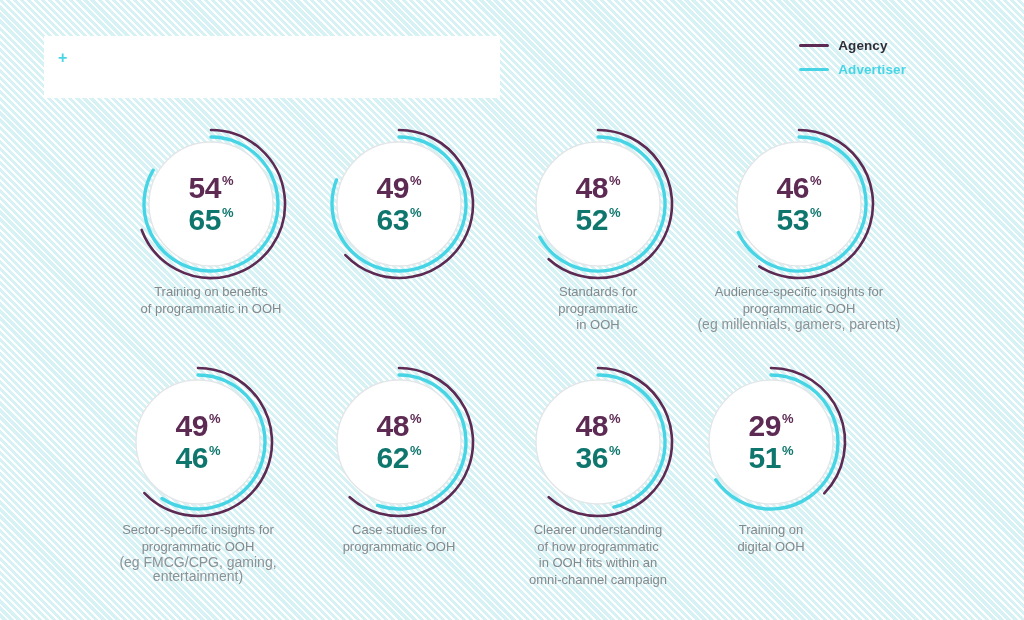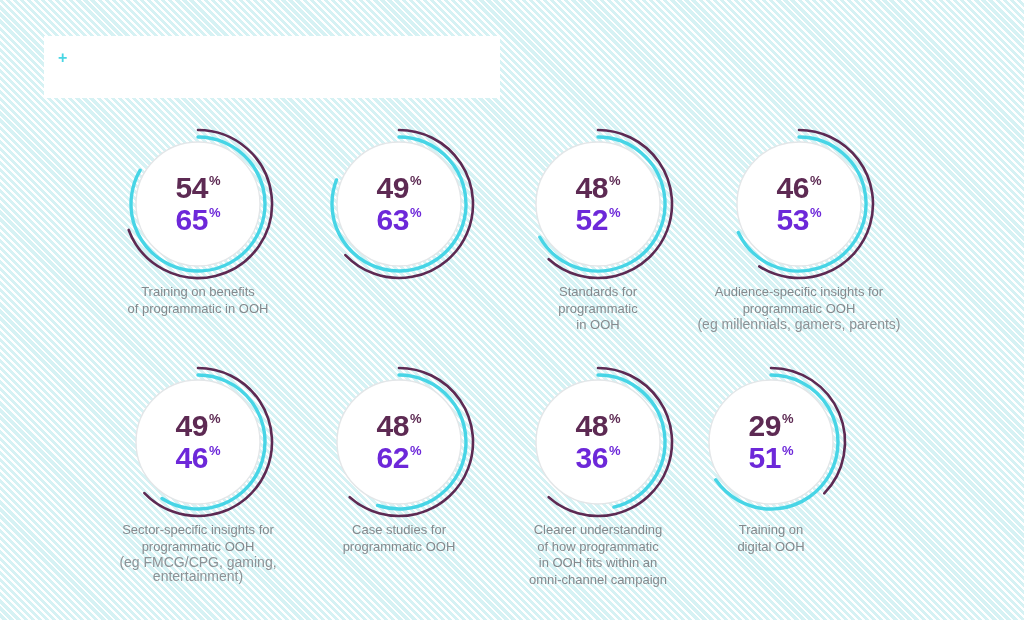--- a/index.html
+++ b/index.html
@@ -138,21 +138,21 @@
     font-weight: 700;
     letter-spacing: -0.5px;
   }
   .value-pct {
     font-size: 13px;
     font-weight: 700;
     margin-top: 1px;
     margin-left: 1px;
   }
   .agency-num, .agency-pct { color: #5d2a53; }
-  .advertiser-num, .advertiser-pct { color: #6d28d9; }
+  .advertiser-num, .advertiser-pct { color: #0f766e; }
 
   .donut-caption {
     margin-top: 0;
     font-size: 13px;
     line-height: 16.5px;
     color: #84898d;
   }
   .donut-subcaption {
     font-size: 14px;
     line-height: 14px;
@@ -164,23 +164,33 @@
 <body>
 
 <div id="bg-pattern"></div>
 
 <div id="canvas">
 
   <div id="title-card">
     <span id="plus-icon">+</span>
   </div>
 
+  <div id="legend">
+    <div class="legend-row">
+      <span class="legend-swatch" style="background:#5d2a53"></span>
+      <span class="legend-label" style="color:#2f2f3a">Agency</span>
+    </div>
+    <div class="legend-row">
+      <span class="legend-swatch" style="background:#47d5e6"></span>
+      <span class="legend-label" style="color:#47d5e6">Advertiser</span>
+    </div>
+  </div>
 
   <div id="donut-grid">
-      <div class="donut-cell" style="left: 93px; top: 124px;">
+      <div class="donut-cell" style="left: 106px; top: 124px;">
         <div class="donut-wrap">
           <svg class="donut-svg" viewBox="0 0 160 160">
             <circle cx="80" cy="80" r="62" fill="#ffffff" stroke="#e3e6e8" stroke-width="1.4"></circle>
             <path d="M 80.00 13.00 A 67 67 0 1 1 22.15 46.20" fill="none" stroke="#47d5e6" stroke-width="3.4" stroke-linecap="round"></path>
             <path d="M 80.00 6.00 A 74 74 0 1 1 10.70 105.94" fill="none" stroke="#5d2a53" stroke-width="2.6" stroke-linecap="round"></path>
           </svg>
           <div class="donut-values">
             <div class="value-line">
               <span class="value-num agency-num">54</span>
               <span class="value-pct agency-pct">%</span>

